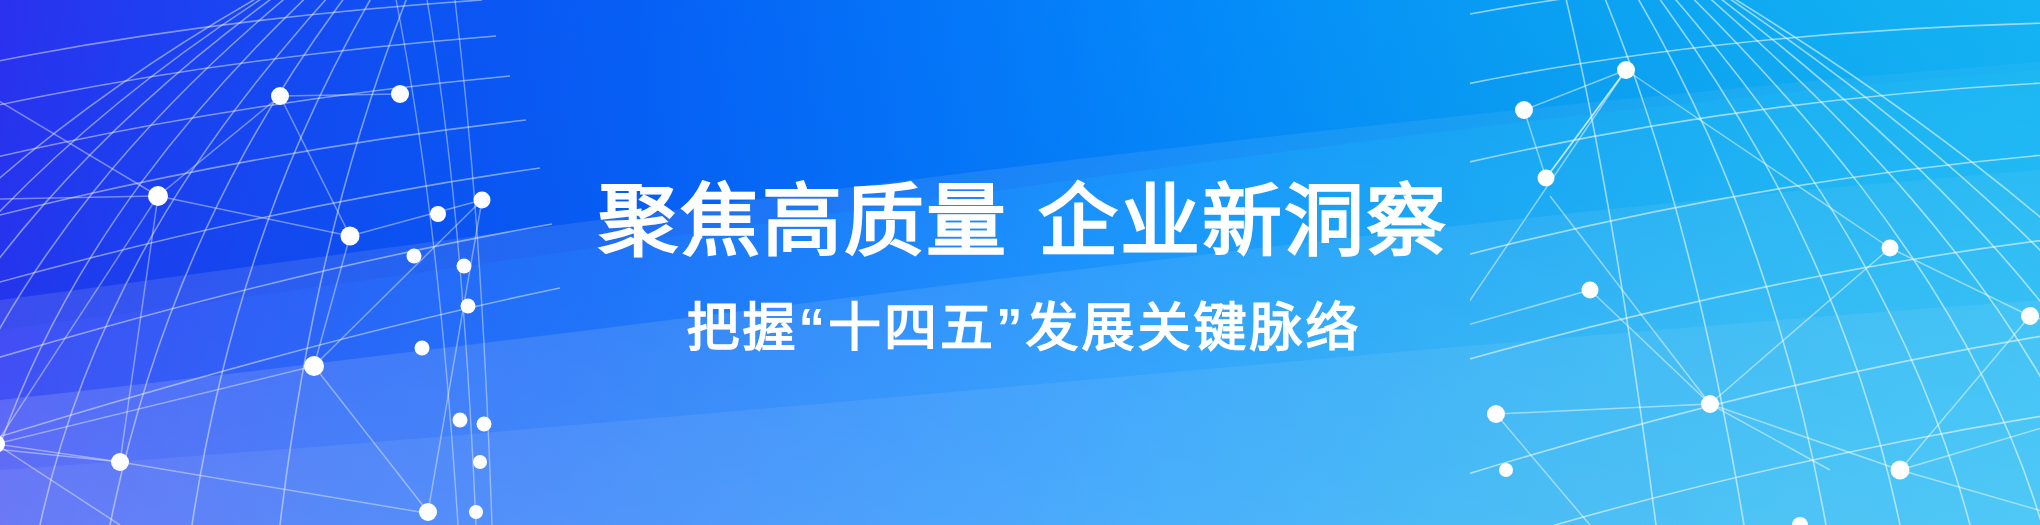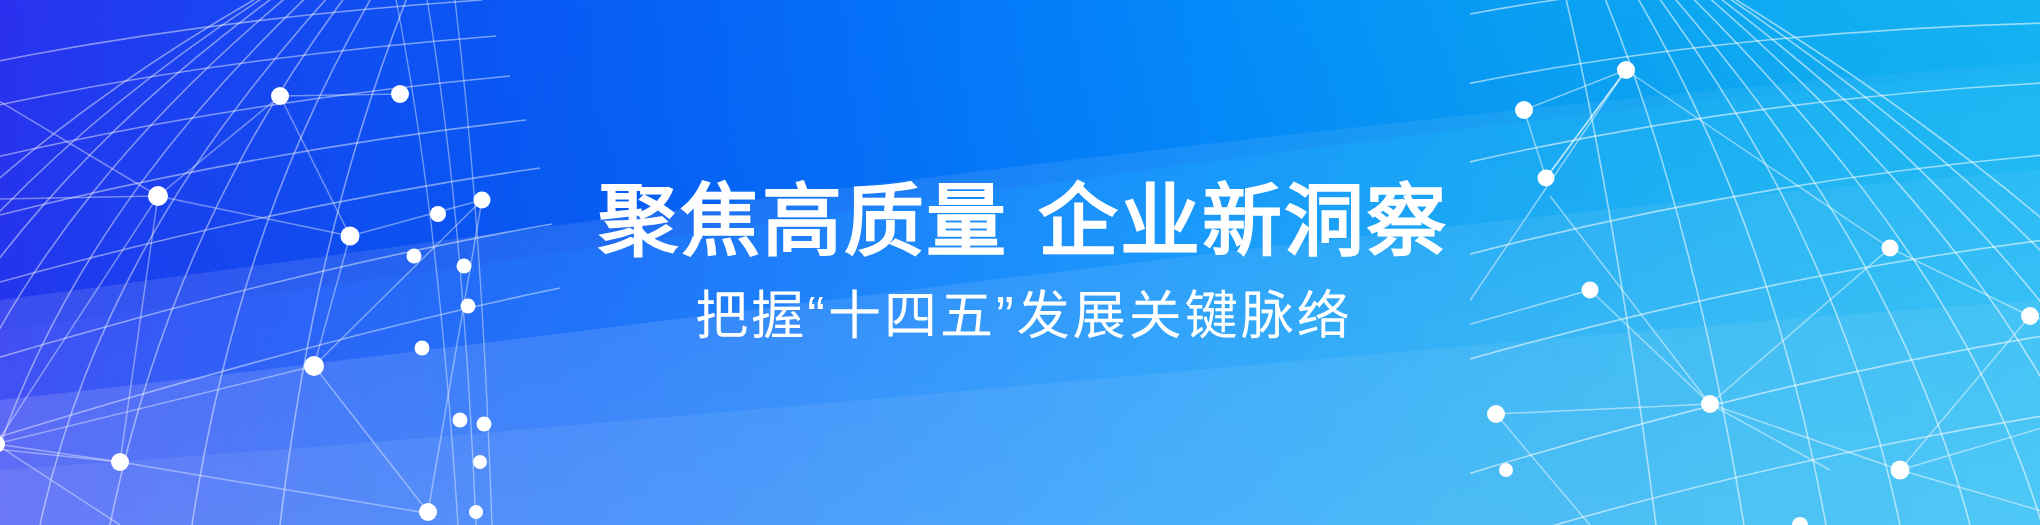--- a/index.html
+++ b/index.html
@@ -57,37 +57,37 @@
     top: 0;
     width: 2040px;
     height: 525px;
     display: flex;
     flex-direction: column;
     align-items: center;
     justify-content: center;
     z-index: 5;
   }
   .title {
-    margin: 0;
+    margin: 12px;
     color: #ffffff;
     font-size: 80px;
     line-height: 1.04;
     font-weight: 700;
     letter-spacing: 2px;
     white-space: nowrap;
     text-align: right;
     padding-left: 6px;
   }
   .title .gap { display: inline-block; width: 30px; }
   .subtitle {
     margin: 24px 0 0 8px;
     color: #ffffff;
     font-size: 53px;
     line-height: 1.1;
-    font-weight: 400;
+    font-weight: 700;
     letter-spacing: 3px;
     white-space: nowrap;
     text-align: center;
   }
 </style>
 </head>
 <body>
 
 <div class="banner">
 

